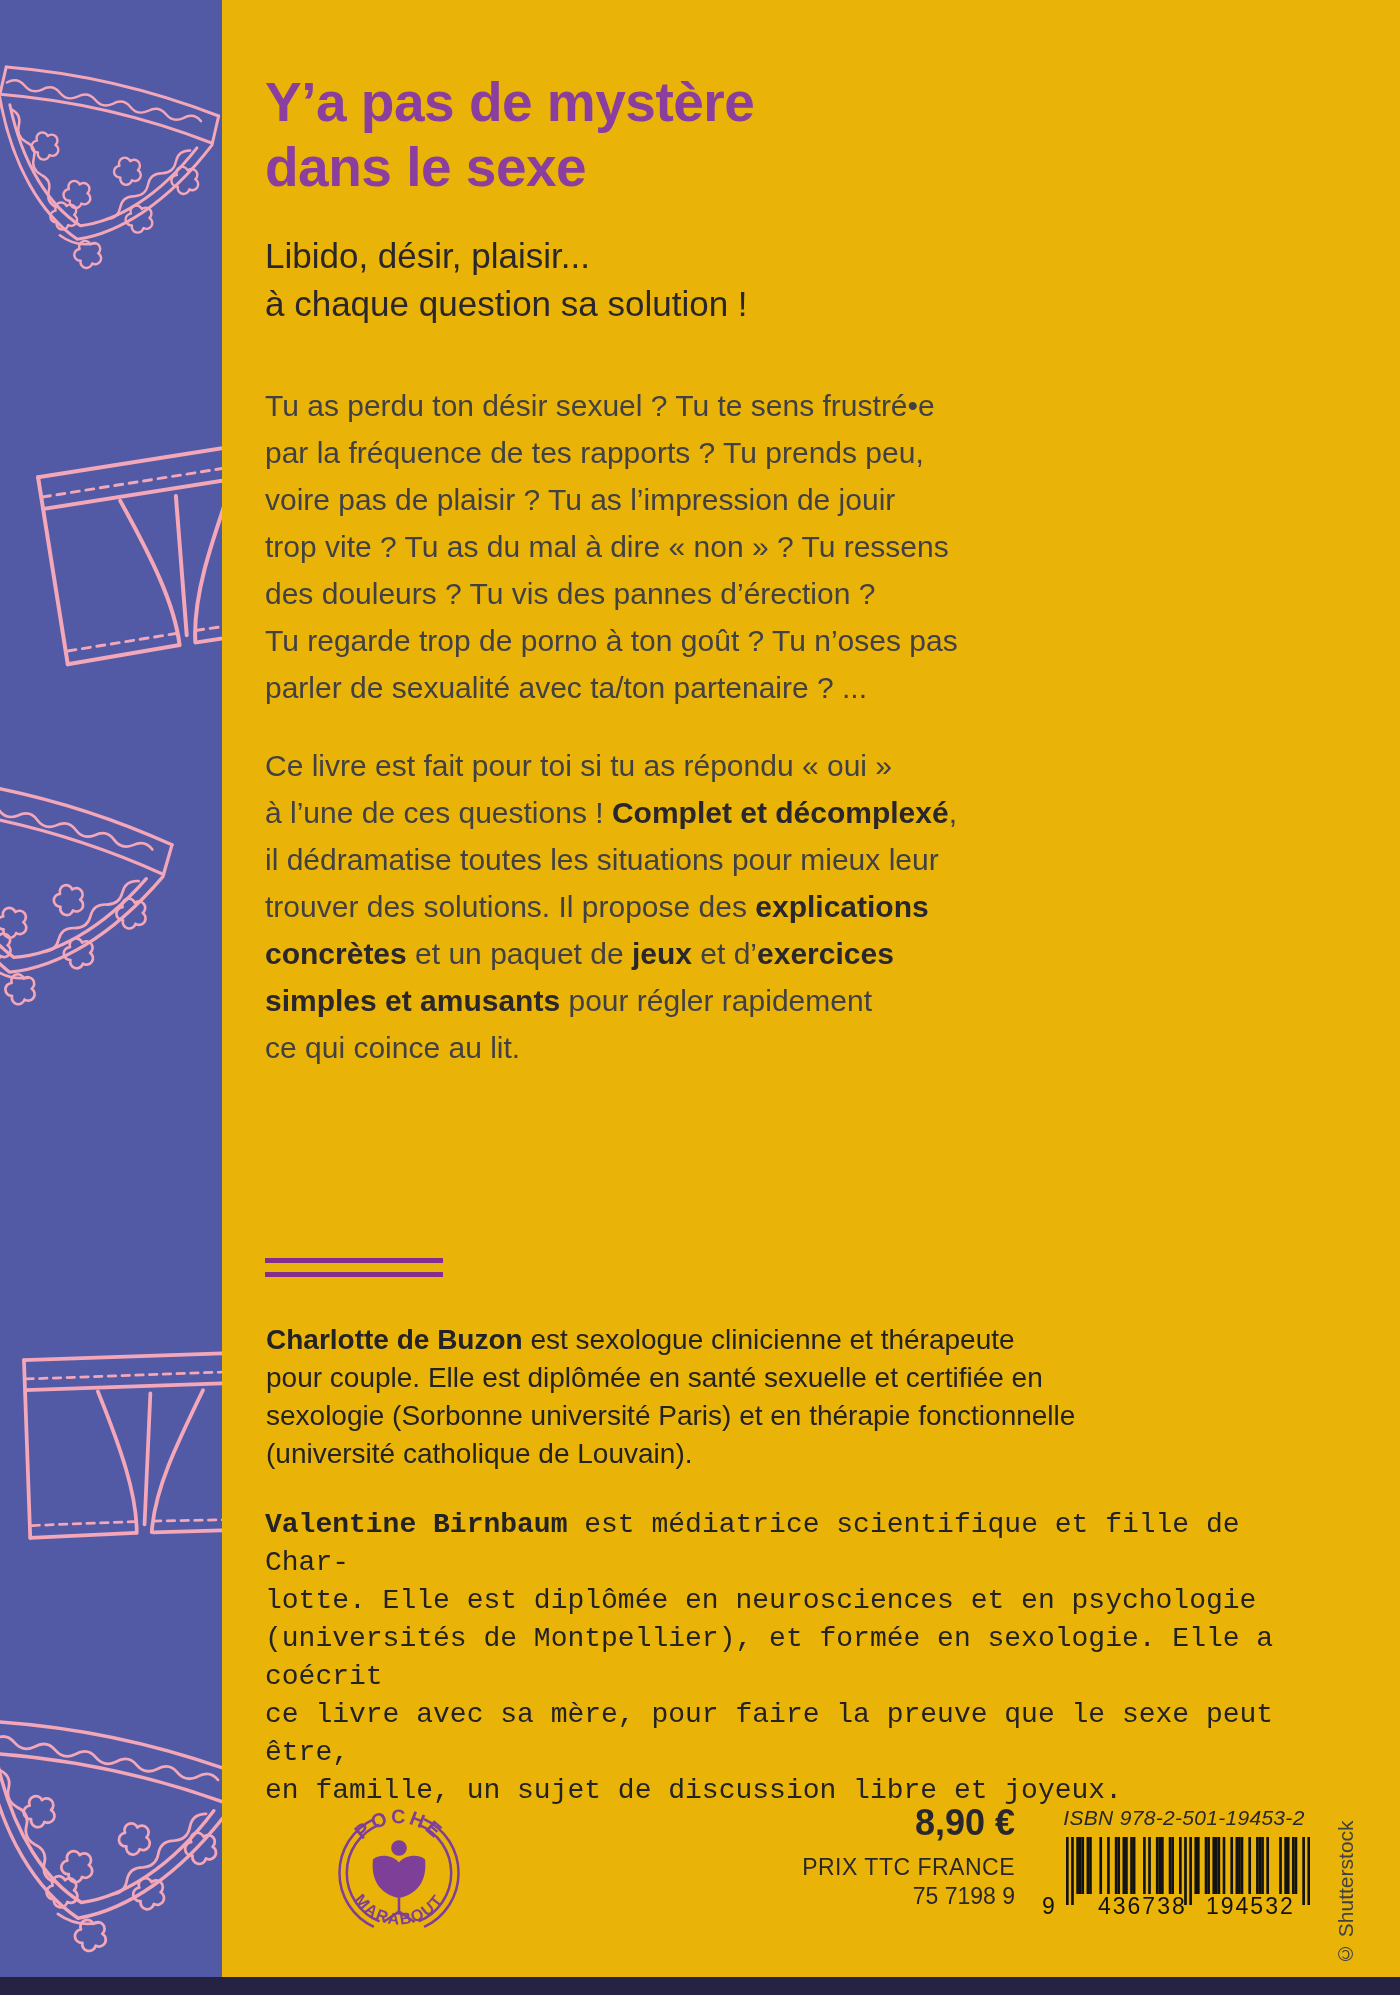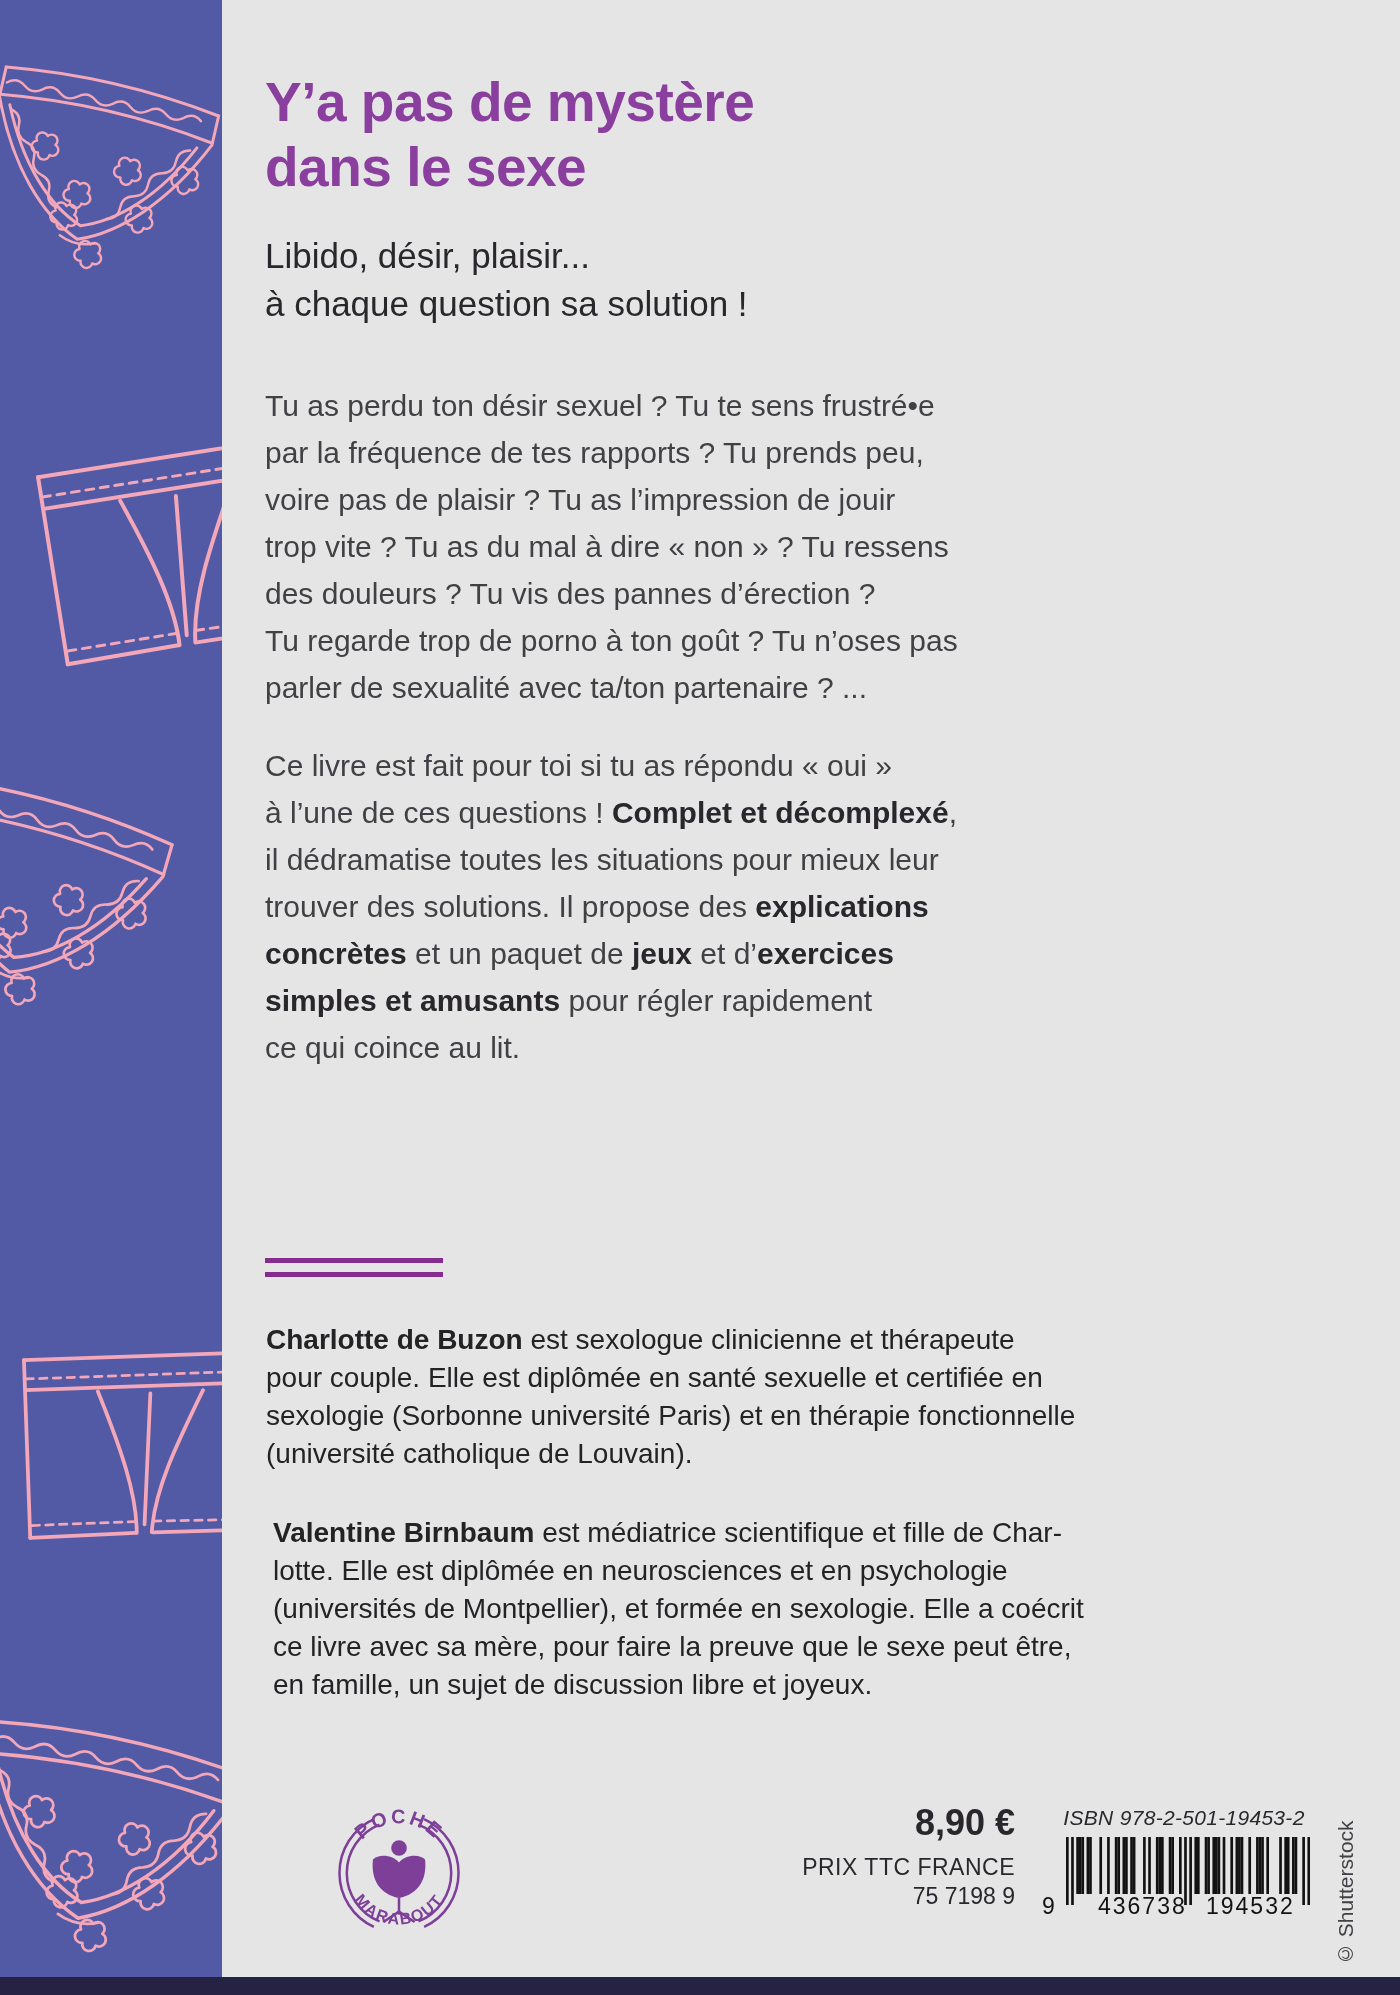--- a/index.html
+++ b/index.html
@@ -1,17 +1,17 @@
 <!DOCTYPE html>
 <html style="--sidebar_blue: #525aa5; --illustration_pink: #f3a7b9; --title_purple: #8a3f9e; --logo_purple: #7d3f98; --divider_purple: #842d8e; --text_dark: #29272b; --body_text: #414044; --bottom_bar: #252243;"><head>
 <meta charset="utf-8">
 <style>
   html,body{margin:0;padding:0;background:#888;}
   .page{
-    position:relative;width:1400px;height:1995px;background:#e5e5e5;
+    position:relative;width:1400px;height:1995px;background:#eab308;
     font-family:"Liberation Sans","DejaVu Sans",sans-serif;overflow:hidden;
   }
   .sidebar{position:absolute;left:0;top:0;width:222px;height:1977px;background:var(--sidebar_blue);overflow:hidden;}
   .sidebar svg{position:absolute;left:0;top:0;}
   .ill{stroke:var(--illustration_pink);fill:none;stroke-width:3;stroke-linecap:round;stroke-linejoin:round;}
   .ill-dash{stroke-dasharray:6 5;stroke-width:2.2;}
   .ill-thin{stroke-width:2.4;}
   .bottombar{position:absolute;left:0;top:1977px;width:1400px;height:18px;background:var(--bottom_bar);}
 
   .title{position:absolute;left:265px;top:70px;font-size:55px;line-height:65px;font-weight:bold;
@@ -123,21 +123,21 @@
 concrètes</strong><span> et un paquet de </span><strong>jeux</strong><span> et d’</span><strong>exercices
 simples et amusants</strong><span> pour régler rapidement
 ce qui coince au lit.</span></p>
 
   <div class="divider"></div>
 
   <p class="bio bio1" style="margin:1px;"><strong>Charlotte de Buzon</strong><span> est sexologue clinicienne et thérapeute
 pour couple. Elle est diplômée en santé sexuelle et certifiée en
 sexologie (Sorbonne université Paris) et en thérapie fonctionnelle
 (université catholique de Louvain).</span></p>
-  <p class="bio bio2" style="margin:8px;"><strong>Valentine Birnbaum</strong><span> est médiatrice scientifique et fille de Char-
+  <p class="bio bio2" style="margin:0;font-family:Liberation Mono, monospace;"><strong>Valentine Birnbaum</strong><span> est médiatrice scientifique et fille de Char-
 lotte. Elle est diplômée en neurosciences et en psychologie
 (universités de Montpellier), et formée en sexologie. Elle a coécrit
 ce livre avec sa mère, pour faire la preuve que le sexe peut être,
 en famille, un sujet de discussion libre et joyeux.</span></p>
 
   <svg class="logo" viewBox="0 0 140 140">
     <g fill="none" stroke="#7d3f98" stroke-width="2.4">
       <path d="M 45.9 18.3 A 57 57 0 0 0 45.9 121.7"></path>
       <path d="M 51.3 23.6 A 50 50 0 0 0 51.3 116.4"></path>
       <path d="M 94.1 18.3 A 57 57 0 0 1 94.1 121.7"></path>

